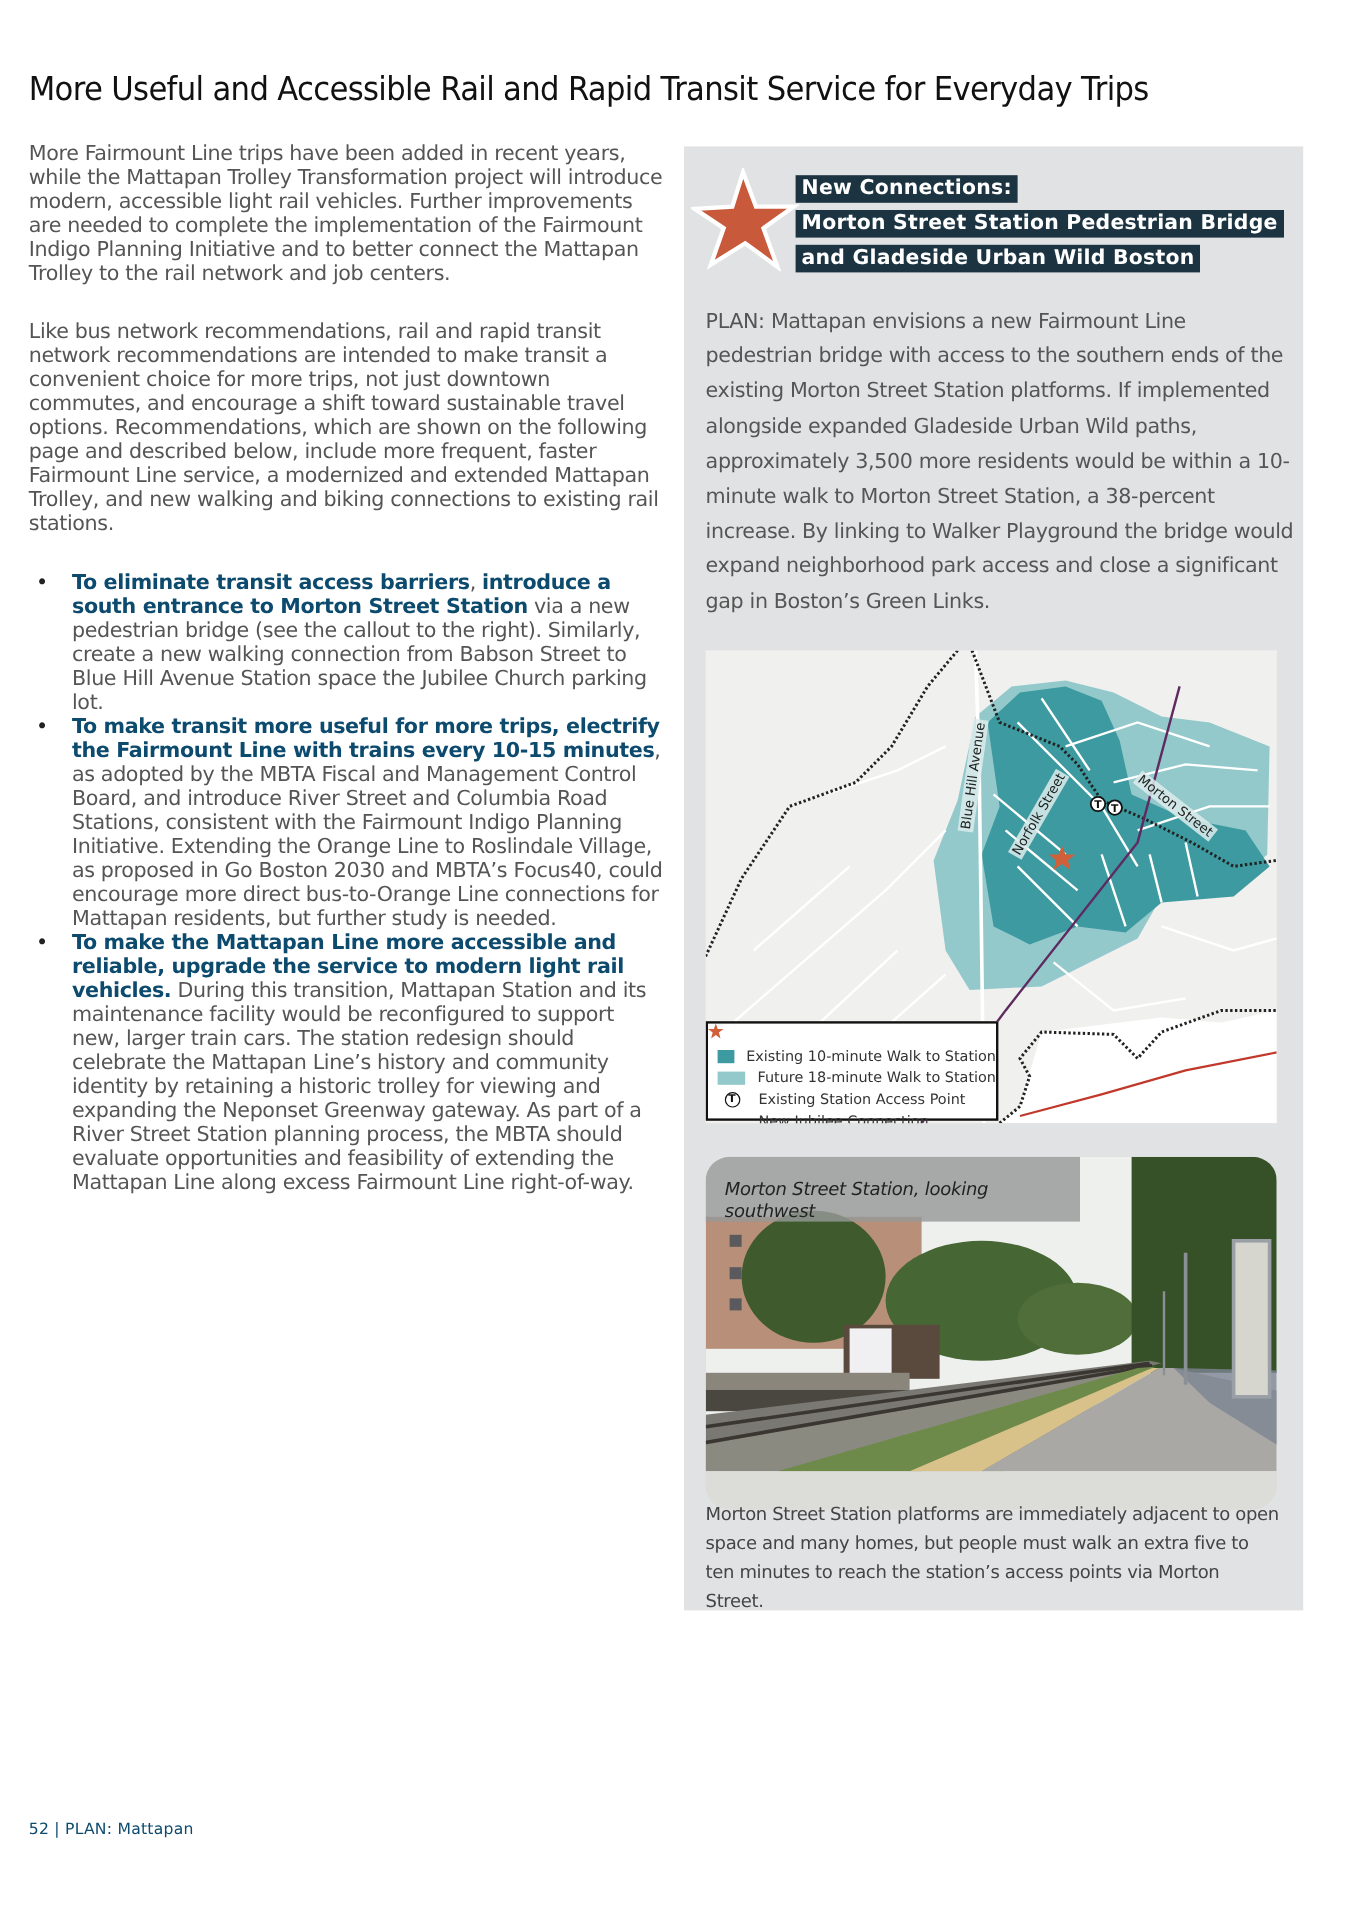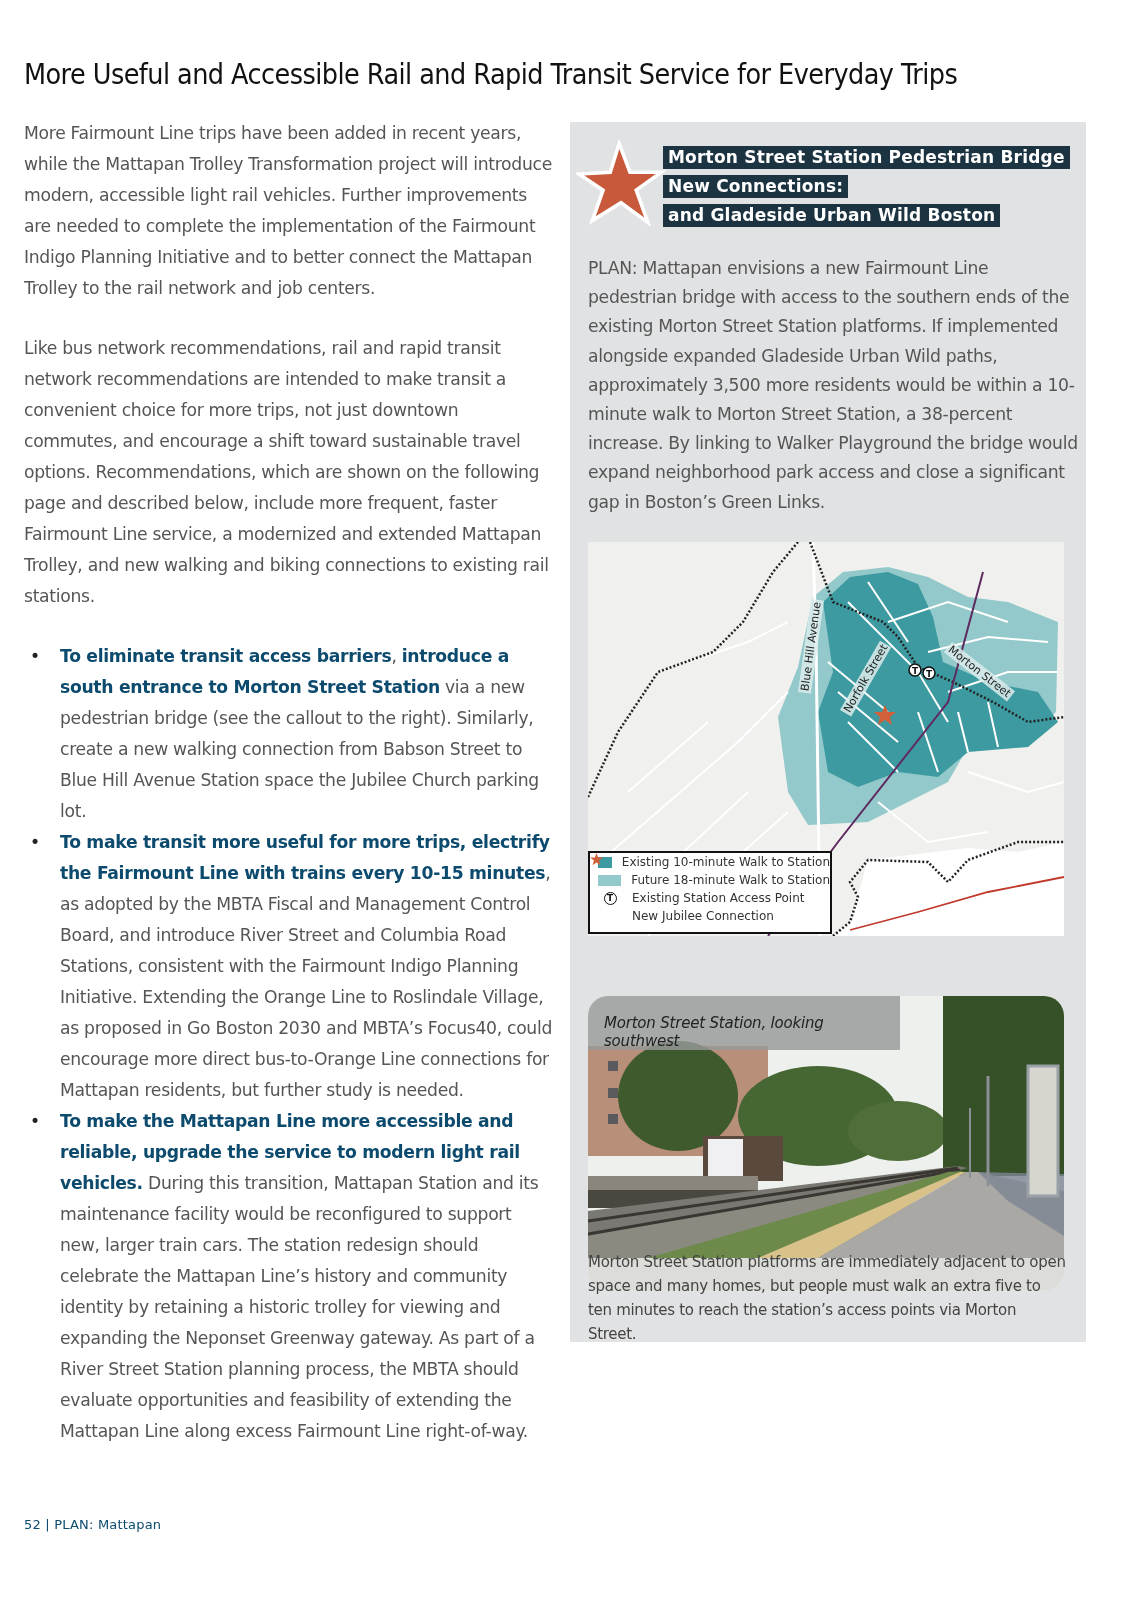--- a/index.html
+++ b/index.html
@@ -8,21 +8,21 @@
     font-family: "DejaVu Sans", sans-serif; color: #555;
   }
   .page-title {
     position: absolute; left: 24px; top: 58px; margin: 0;
     font-family: "DejaVu Sans", sans-serif; font-weight: normal;
     font-size: 27.5px; letter-spacing: -0.6px; color: #111;
     transform: scaleX(0.93); transform-origin: left top; white-space: nowrap;
   }
   .left-col {
     position: absolute; left: 24px; top: 118px; width: 530px;
-    font-size: 17.2px; line-height: 31px; color: #555;
+    font-size: 17.2px; line-height: 20px; color: #555;
     letter-spacing: -0.3px;
   }
   .left-col p { margin: 0 0 29px 0; }
   .left-col ul { margin: 0; padding: 0; list-style: none; }
   .left-col li { position: relative; padding-left: 36px; }
   .left-col li .bullet { position: absolute; left: 6px; top: 0; color: #222; }
   .left-col b { color: #0c4a6e; font-weight: bold; }
 
   .callout {
     position: absolute; left: 570px; top: 122px; width: 516px; height: 1220px;
@@ -40,36 +40,36 @@
     font-size: 17.2px; line-height: 29.2px; color: #555; letter-spacing: -0.3px; margin: 0;
   }
   .map {
     position: absolute; left: 18px; top: 420px; width: 476px; height: 394px;
     background: #f0f0ee; overflow: hidden;
   }
   .map svg { position: absolute; left: 0; top: 0; }
   .legend {
     position: absolute; left: 0; top: 309px; width: 244px; height: 83px;
     background: #fff; border: 2px solid #111; box-sizing: border-box;
-    padding: 0 0 0 8px; font-size: 12px; line-height: 18px; color: #333;
+    padding: 18px 0 0 8px; font-size: 12px; line-height: 18px; color: #333;
   }
   .legend-row { display: flex; align-items: center; white-space: nowrap; }
   .legend-swatch { width: 24px; height: 11px; margin-right: 10px; display: inline-block; }
   .legend-sym { width: 24px; margin-right: 10px; display: inline-flex; justify-content: center; }
   .t-icon {
     display: inline-flex; width: 13px; height: 13px; border-radius: 50%; border: 1.5px solid #111;
     box-sizing: border-box; background: #fff; font-size: 9px; font-weight: bold; color: #111;
     align-items: center; justify-content: center; line-height: 1;
   }
   .street-label {
     position: absolute; font-size: 11px; color: #222; background: rgba(220,236,236,0.85);
     padding: 0 2px; white-space: nowrap; transform-origin: left top;
   }
   .photo {
-    position: absolute; left: 18px; top: 874px; width: 476px; height: 294px; overflow: hidden;
+    position: absolute; left: 18px; top: 842px; width: 476px; height: 294px; overflow: hidden;
     background: #dcdcd8;
     border-radius: 20px;
   }
   .photo-caption-overlay {
     position: absolute; left: 0; top: 0; width: 312px; height: 54px;
     background: rgba(150,152,152,0.82); font-style: italic; font-size: 15px; color: #222;
     padding: 18px 0 0 16px; box-sizing: border-box; letter-spacing: -0.2px;
   }
   .photo-note {
     position: absolute; left: 18px; top: 1128px; width: 480px; margin: 0;
@@ -101,22 +101,22 @@
       <b>To make the Mattapan Line more accessible and reliable, upgrade the service to modern light rail vehicles.</b><span> During this transition, Mattapan Station and its maintenance facility would be reconfigured to support new, larger train cars. The station redesign should celebrate the Mattapan Line’s history and community identity by retaining a historic trolley for viewing and expanding the Neponset Greenway gateway. As part of a River Street Station planning process, the MBTA should evaluate opportunities and feasibility of extending the Mattapan Line along excess Fairmount Line right-of-way.</span>
     </li>
   </ul>
 </div>
 
 <div class="callout">
   <svg class="star-big" viewBox="0 0 100 96">
     <polygon points="48,4 60,36 95,36 67,56 80,92 50,70 18,90 30,56 3,38 38,36" fill="#c8593a" stroke="#ffffff" stroke-width="4" stroke-linejoin="miter"></polygon>
   </svg>
   <div class="callout-heading">
+    <div><span class="hline">New Connections:</span></div>
     <div><span class="hline">Morton Street Station Pedestrian Bridge</span></div>
-    <div><span class="hline">New Connections:</span></div>
     <div><span class="hline">and Gladeside Urban Wild Boston</span></div>
   </div>
   <p class="callout-body">PLAN: Mattapan envisions a new Fairmount Line pedestrian bridge with access to the southern ends of the existing Morton Street Station platforms. If implemented alongside expanded Gladeside Urban Wild paths, approximately 3,500 more residents would be within a 10-minute walk to Morton Street Station, a 38-percent increase. By linking to Walker Playground the bridge would expand neighborhood park access and close a significant gap in Boston’s Green Links.</p>
 
   <div class="map">
     <svg width="476" height="394" viewBox="0 0 476 394">
 
       <path d="M245,394 L262,380 L280,318 L380,306 L430,310 L476,300 L476,394 Z" fill="#ffffff"></path>
 
       <path d="M225,55 L255,30 L300,25 L340,35 L380,55 L420,60 L470,80 L468,170 L430,205 L380,205 L360,240 L330,255 L280,280 L220,283 L200,250 L190,175 L210,125 Z" fill="#93c9cb"></path>

